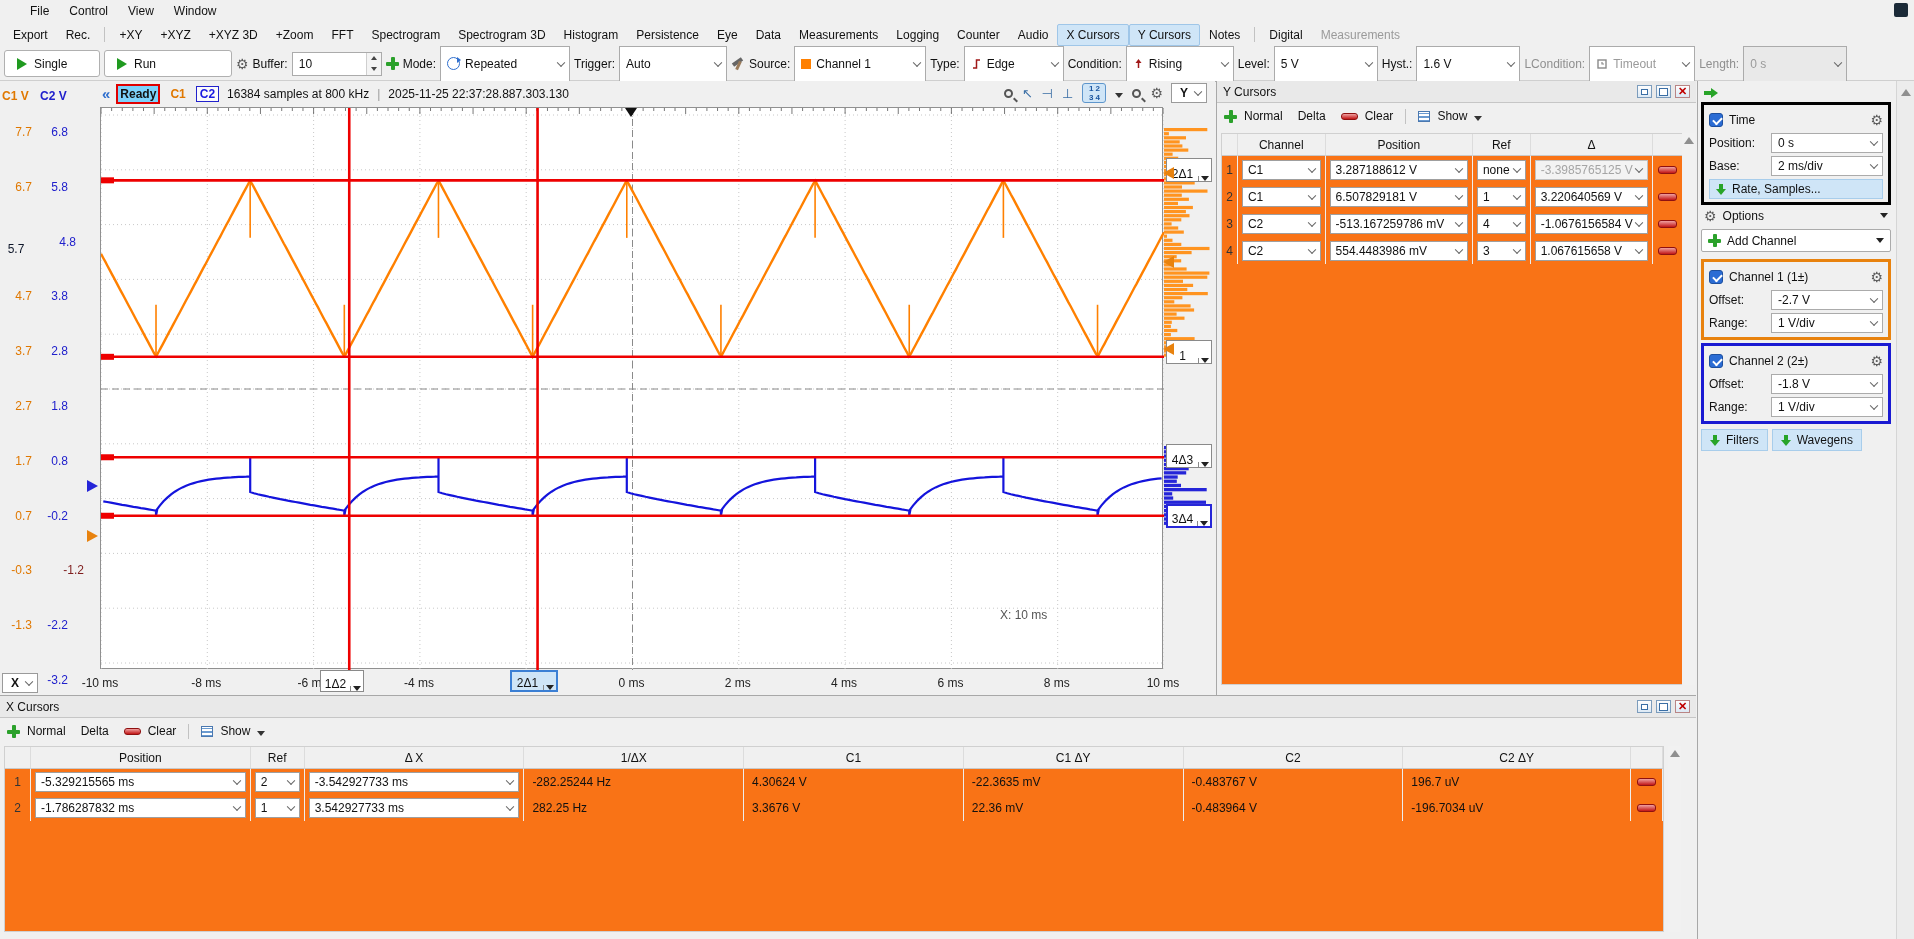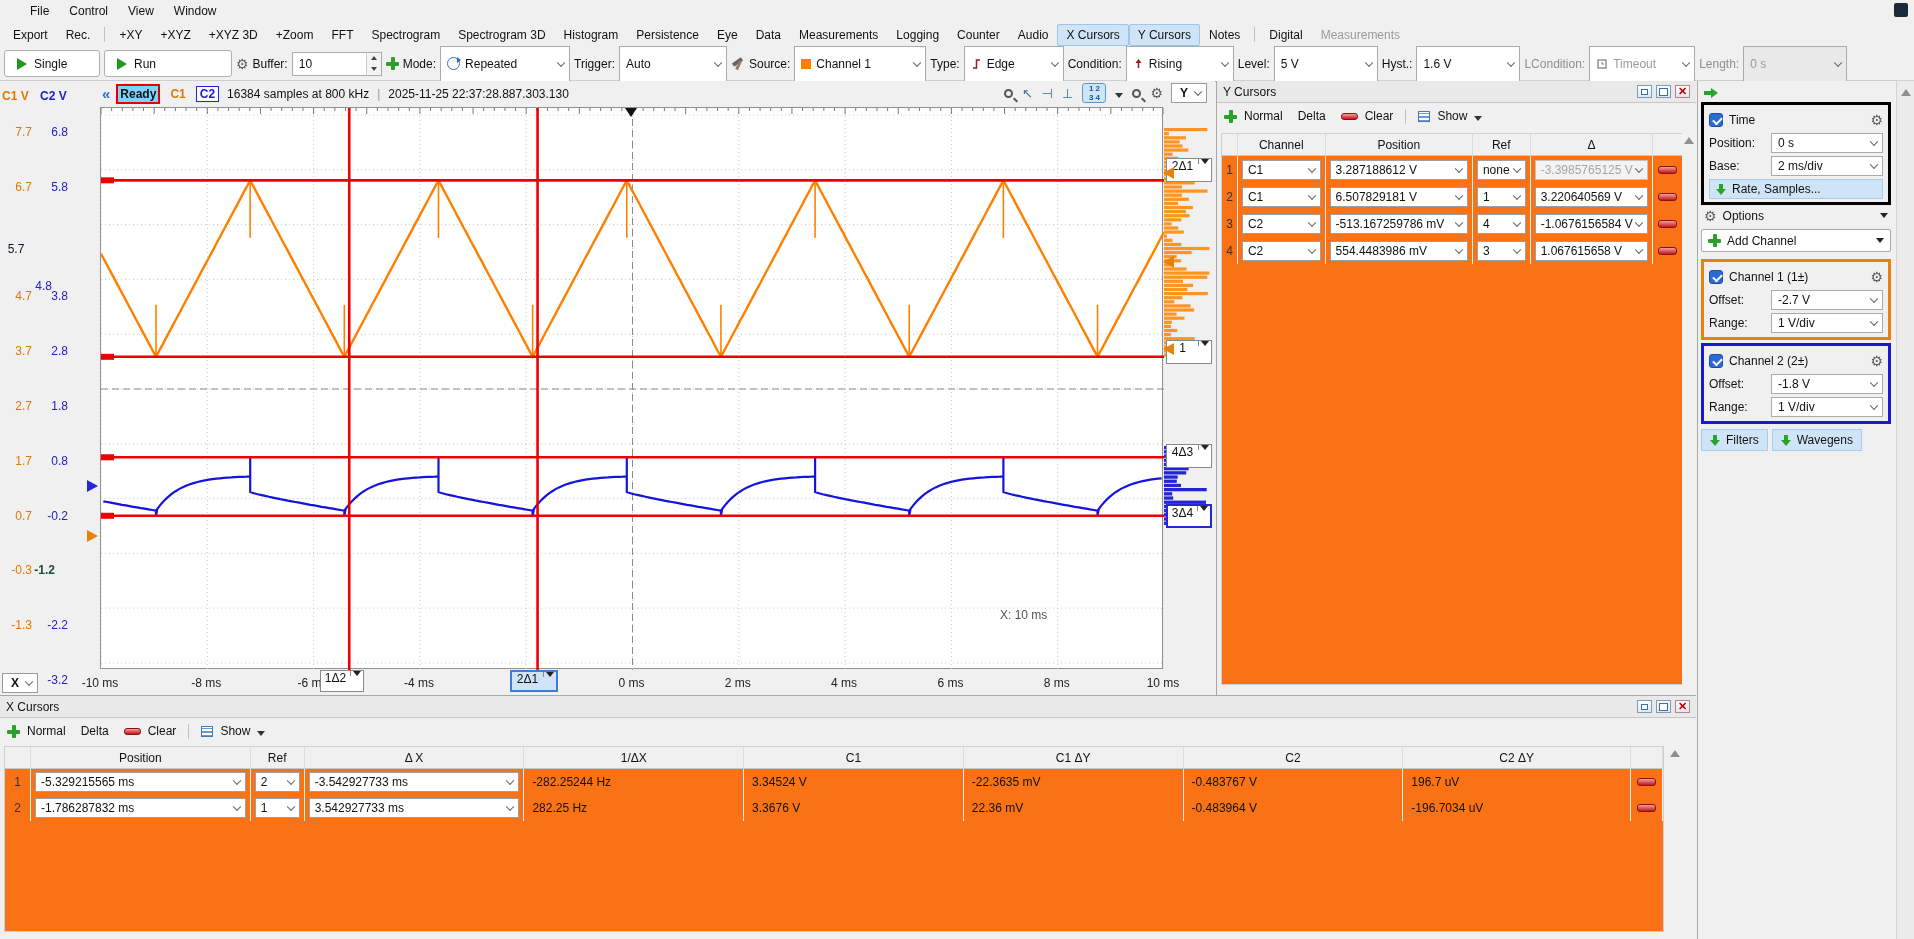--- a/index.html
+++ b/index.html
@@ -56,21 +56,21 @@
 .mag{width:9px;height:9px;border:2px solid #555;border-radius:50%;position:relative;display:inline-block}
 .mag::after{content:"";position:absolute;width:5px;height:2px;background:#555;transform:rotate(45deg);left:7px;top:8px}
 .box1234{width:24px;height:20px;background:#cfe5f7;border:1px solid #5e96cc;border-radius:3px;color:#1a55a0;font-size:8px;line-height:9px;text-align:center;font-weight:bold}
 .ysel{width:36px;height:20px;background:#fff;border:1px solid #9a9a9a;display:flex;align-items:center;position:relative;padding-left:8px;font-weight:bold}
 #gutterL{position:absolute;top:25px;left:0;width:100px;height:589px}
 .axhdr{position:absolute;font-weight:bold}
 .sclbl{position:absolute;width:32px;text-align:right;font-size:12px}
 #plotwrap{position:absolute;top:26px;left:100px;width:1063px;height:562px;background:#fff;border:1px solid #909090}
 #xlabels{position:absolute;top:591px;left:0;width:1215px;height:23px}
 .xtick{position:absolute;width:56px;text-align:center;color:#222}
-.badge{position:absolute;width:46px;height:24px;background:#fff;border:1px solid #8a8a8a;display:flex;align-items:flex-start}
+.badge{position:absolute;width:46px;height:24px;background:#fff;border:1px solid #8a8a8a;display:flex;align-items:flex-end}
 .badge .blabel{flex:1;display:flex;align-items:center;justify-content:center;font-size:12px}
 .badge .bdd{width:13px;border-left:1px solid #8a8a8a;display:flex;align-items:center;justify-content:center}
 .badge .bdd i{width:0;height:0;border-top:5px solid #222;border-left:4px solid transparent;border-right:4px solid transparent}
 .badge.bluebrd{border:2px solid #2727d8}
 .badge.hl{background:#cfe5f7;border:2px solid #3b7fd4}
 .tri-down-blk{position:absolute;width:0;height:0;border-top:9px solid #111;border-left:6px solid transparent;border-right:6px solid transparent}
 .tri-right{position:absolute;width:0;height:0;border-top:6px solid transparent;border-bottom:6px solid transparent}
 .tri-left{position:absolute;width:0;height:0;border-top:6px solid transparent;border-bottom:6px solid transparent}
 
 .panel-title{height:22px;background:#e9e9e9;border-bottom:1px solid #c6c6c6;display:flex;align-items:center;padding:0 6px;gap:4px}
@@ -262,27 +262,27 @@
       <div class="sclbl" style="left: 0px; top: 183.4px; color: rgb(224, 120, 0);">4.7</div>
       <div class="sclbl" style="left: 0px; top: 238.2px; color: rgb(224, 120, 0);">3.7</div>
       <div class="sclbl" style="left: 0px; top: 293px; color: rgb(224, 120, 0);">2.7</div>
       <div class="sclbl" style="left: 0px; top: 347.8px; color: rgb(224, 120, 0);">1.7</div>
       <div class="sclbl" style="left: 0px; top: 402.6px; color: rgb(224, 120, 0);">0.7</div>
       <div class="sclbl" style="left: 0px; top: 457.4px; color: rgb(224, 120, 0);">-0.3</div>
       <div class="sclbl" style="left: 0px; top: 512.2px; color: rgb(224, 120, 0);">-1.3</div>
       <div class="sclbl" style="left: 0px; top: 567px; color: rgb(224, 120, 0);">-2.3</div>
       <div class="sclbl" style="left: 36px; top: 19px; color: rgb(32, 32, 204);">6.8</div>
       <div class="sclbl" style="left: 36px; top: 73.8px; color: rgb(32, 32, 204);">5.8</div>
-      <div class="sclbl" style="left: 20px; top: 128.6px; color: rgb(32, 32, 204); margin-top: 44px;">4.8</div>
+      <div class="sclbl" style="left: 44px; top: 128.6px; color: rgb(32, 32, 204);">4.8</div>
       <div class="sclbl" style="left: 36px; top: 183.4px; color: rgb(32, 32, 204);">3.8</div>
       <div class="sclbl" style="left: 36px; top: 238.2px; color: rgb(32, 32, 204);">2.8</div>
       <div class="sclbl" style="left: 36px; top: 293px; color: rgb(32, 32, 204);">1.8</div>
       <div class="sclbl" style="left: 36px; top: 347.8px; color: rgb(32, 32, 204);">0.8</div>
       <div class="sclbl" style="left: 36px; top: 402.6px; color: rgb(32, 32, 204);">-0.2</div>
-      <div class="sclbl" style="left: 23px; top: 457.4px; color: #14532d; font-weight: bold;">-1.2</div>
+      <div class="sclbl" style="left: 52px; top: 457.4px; color: #7f1d1d;">-1.2</div>
       <div class="sclbl" style="left: 36px; top: 512.2px; color: rgb(32, 32, 204);">-2.2</div>
       <div class="sclbl" style="left: 36px; top: 567px; color: rgb(32, 32, 204);">-3.2</div>
     </div>
   <div id="plotwrap"><svg id="plotsvg" width="1063" height="562">
         <line x1="0" x2="1063" y1="7" y2="7" stroke="#c8c8c8" stroke-dasharray="1,3"></line>
         <line y1="0" y2="562" x1="0" x2="0" stroke="#c8c8c8" stroke-dasharray="1,3"></line>
         <line x1="0" x2="1063" y1="61.8" y2="61.8" stroke="#c8c8c8" stroke-dasharray="1,3"></line>
         <line y1="0" y2="562" x1="106.3" x2="106.3" stroke="#c8c8c8" stroke-dasharray="1,3"></line>
         <line x1="0" x2="1063" y1="116.6" y2="116.6" stroke="#c8c8c8" stroke-dasharray="1,3"></line>
         <line y1="0" y2="562" x1="212.6" x2="212.6" stroke="#c8c8c8" stroke-dasharray="1,3"></line>
@@ -895,21 +895,21 @@
         <div class="td" style="width: 220px;">
           <span class="cellcombo">
             <span>-3.542927733 ms</span>
             <span class="chev"></span>
           </span>
         </div>
         <div class="td" style="width: 220px;">
           <span class="celltext">-282.25244 Hz</span>
         </div>
         <div class="td" style="width: 220px;">
-          <span class="celltext">3.34524 V</span>
+          <span class="celltext">4.30624 V</span>
         </div>
         <div class="td" style="width: 220px;">
           <span class="celltext">-22.3635 mV</span>
         </div>
         <div class="td" style="width: 220px;">
           <span class="celltext">-0.483767 V</span>
         </div>
         <div class="td" style="width: 228px;">
           <span class="celltext">196.7 uV</span>
         </div>

